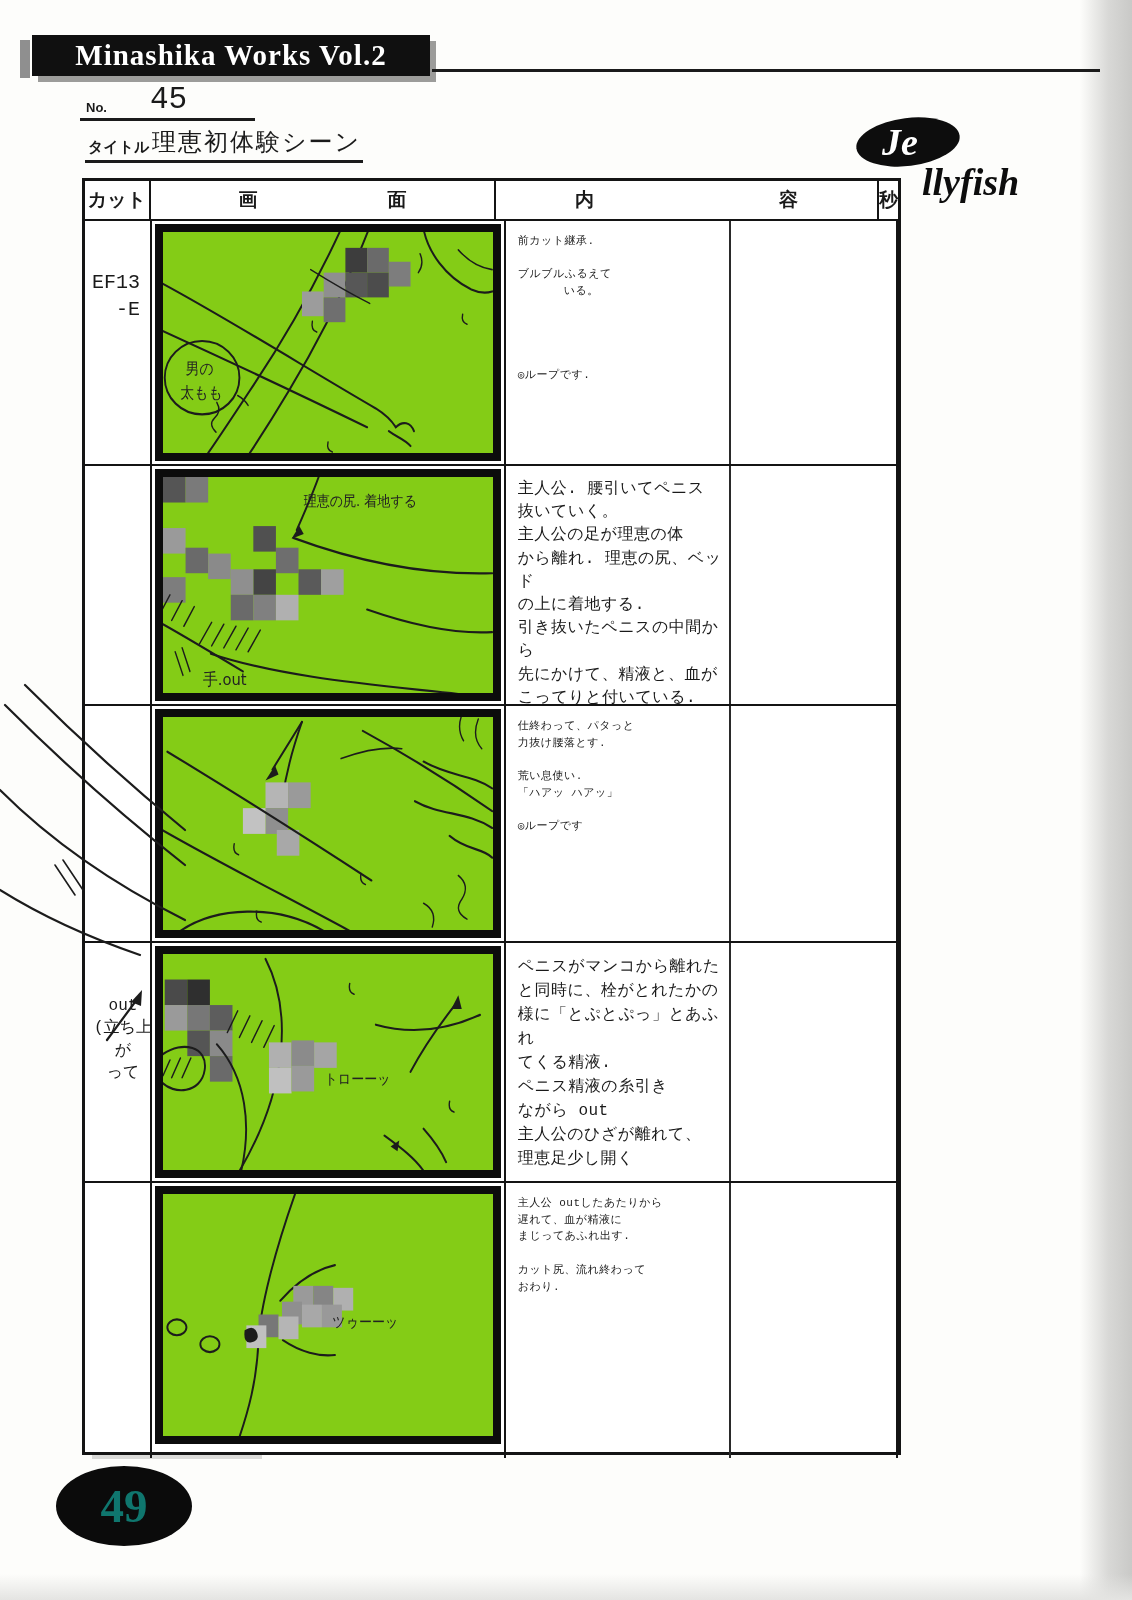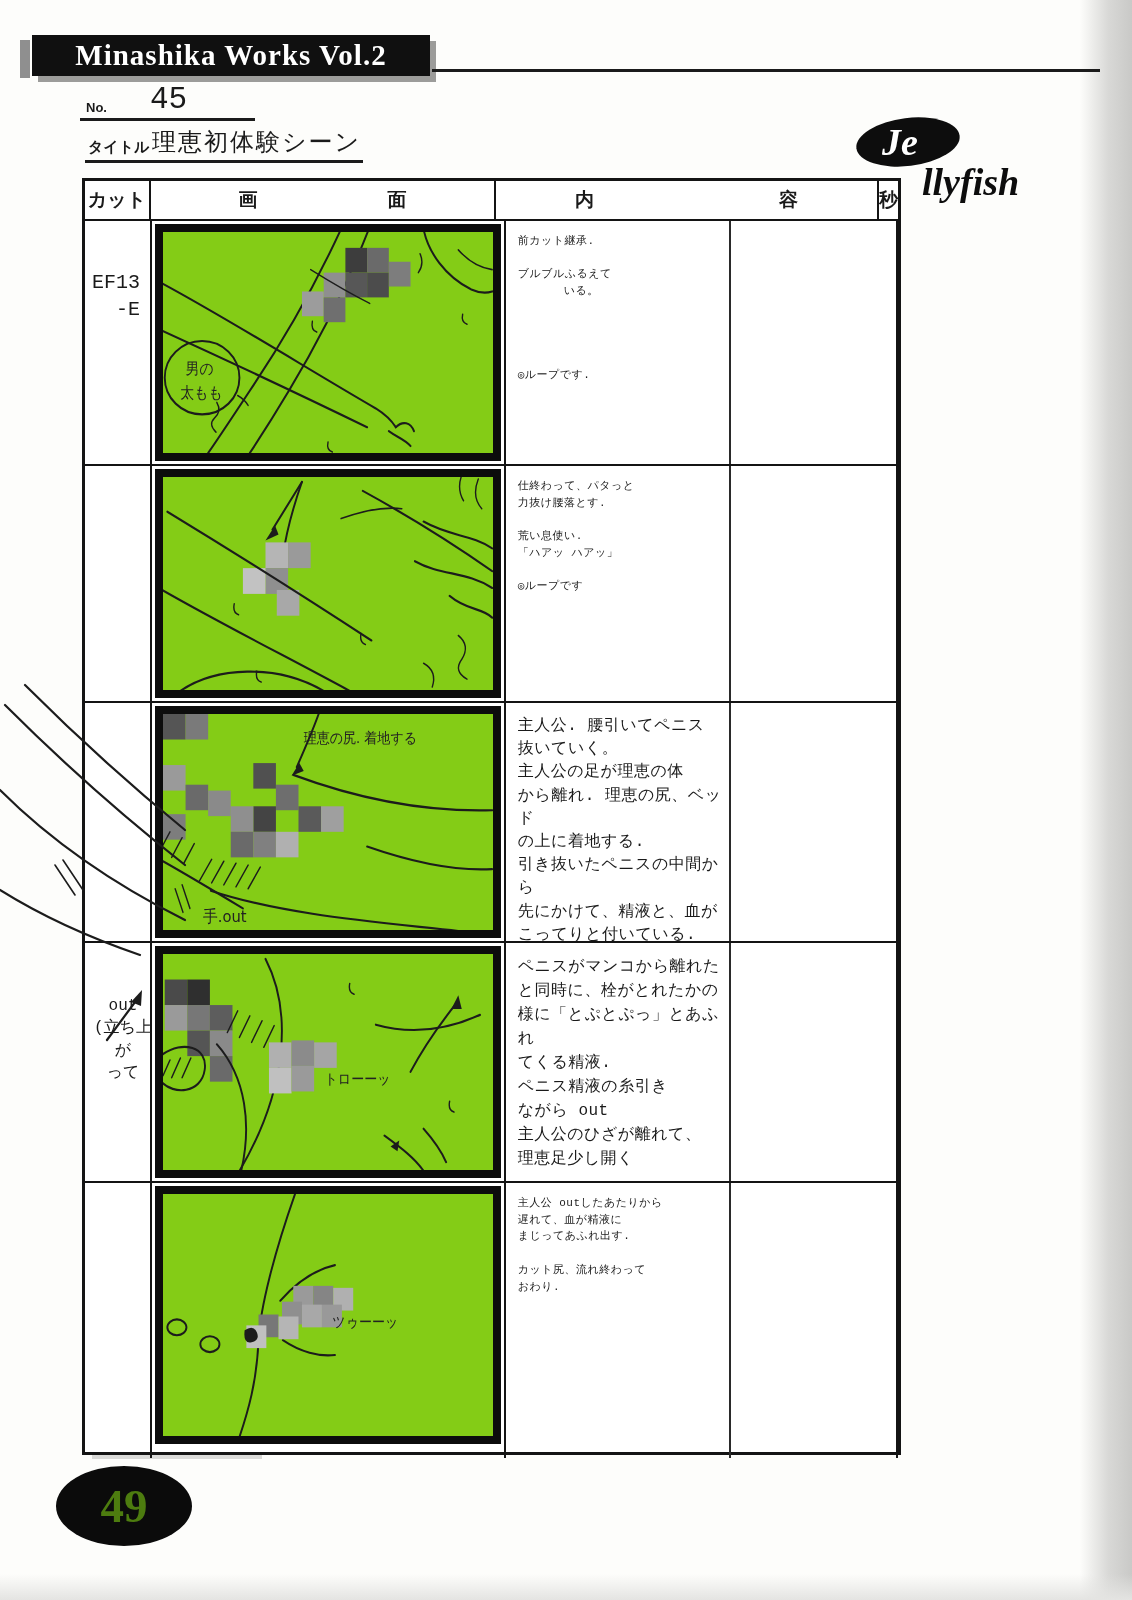--- a/index.html
+++ b/index.html
@@ -68,21 +68,21 @@
   .sk text { fill:#222; stroke:none; font-family:"DejaVu Sans", sans-serif; }
   .sk .thin { stroke-width:1.6; }
   .sk rect { stroke:none; }
 
   .overlay { position:absolute; left:0; top:680px; width:190px; height:520px; pointer-events:none; z-index:5; }
 
   .pagenum {
     position:absolute; left:56px; top:1466px; width:136px; height:80px;
     background:#0b0b0b; border-radius:50%;
     display:flex; align-items:center; justify-content:center;
-    color:#4d7c0f; font-family:"Liberation Serif", serif; font-weight:bold; font-size:47px;
+    color:#0f766e; font-family:"Liberation Serif", serif; font-weight:bold; font-size:47px;
   }
 </style>
 </head>
 <body>
 
 <div class="scan-right"></div>
 <div class="scan-bottom"></div>
 <div class="smudge"></div>
 
 <div class="title-accent"></div>
@@ -157,58 +157,20 @@
     <div class="c-note">
       <div class="note-text hand">前カット継承.
 
 ブルブルふるえて
 　　　　いる。
 
 
 
 
 ◎ループです.</div>
-    </div>
-    <div class="c-extra"></div>
-    <div class="c-sec"></div>
-  </div>
-
-  <div class="brow" style="height:237px;">
-    <div class="c-cut"></div>
-    <div class="c-scr">
-      <div class="panel">
-        <svg class="sk" viewBox="0 0 379 215" preserveAspectRatio="none">
-          <line x1="160" y1="5" x2="126" y2="53"></line>
-          <polygon class="hd" points="118,64 129,49 133,58"></polygon>
-          <path d="M160,5 C150,30 142,55 138,80"></path>
-          <path d="M230,14 C280,38 330,65 379,95"></path>
-          <path class="thin" d="M205,42 C230,34 255,30 275,32"></path>
-          <rect x="118" y="66" width="26" height="26" fill="#b5b5b5"></rect>
-          <rect x="144" y="66" width="26" height="26" fill="#9a9a9a"></rect>
-          <rect x="118" y="92" width="26" height="26" fill="#8f8f8f"></rect>
-          <rect x="92" y="92" width="26" height="26" fill="#c2c2c2"></rect>
-          <rect x="131" y="114" width="26" height="26" fill="#a8a8a8"></rect>
-          <path d="M5,35 C80,75 170,125 240,165"></path>
-          <path d="M-5,112 C60,145 150,185 215,216"></path>
-          <path d="M300,45 C330,60 355,58 379,72 M290,85 C320,100 350,95 379,112 M330,120 C350,135 368,132 379,142"></path>
-          <path class="thin" d="M340,160 q14,10 4,24 q-10,12 6,20 M300,188 q16,8 10,24"></path>
-          <path class="thin" d="M363,2 q-8,18 4,30 M344,-2 q-6,14 2,26"></path>
-          <path d="M20,216 C60,192 130,188 185,216"></path>
-          <path class="thin" d="M82,128 q-2,9 5,11 M228,158 q-2,9 5,11 M108,196 q-2,9 5,11"></path>
-        </svg>
-      </div>
-    </div>
-    <div class="c-note">
-      <div class="note-text hand">仕終わって、パタっと
-力抜け腰落とす.
-
-荒い息使い.
-「ハアッ ハアッ」
-
-◎ループです</div>
     </div>
     <div class="c-extra"></div>
     <div class="c-sec"></div>
   </div>
 
   <div class="brow" style="height:240px;">
     <div class="c-cut"></div>
     <div class="c-scr">
       <div class="panel">
         <svg class="sk" viewBox="0 0 379 220" preserveAspectRatio="none">
@@ -248,20 +210,58 @@
 から離れ. 理恵の尻、ベッド
 の上に着地する.
 引き抜いたペニスの中間から
 先にかけて、精液と、血が
 こってりと付いている.</div>
     </div>
     <div class="c-extra"></div>
     <div class="c-sec"></div>
   </div>
 
+  <div class="brow" style="height:237px;">
+    <div class="c-cut"></div>
+    <div class="c-scr">
+      <div class="panel">
+        <svg class="sk" viewBox="0 0 379 215" preserveAspectRatio="none">
+          <line x1="160" y1="5" x2="126" y2="53"></line>
+          <polygon class="hd" points="118,64 129,49 133,58"></polygon>
+          <path d="M160,5 C150,30 142,55 138,80"></path>
+          <path d="M230,14 C280,38 330,65 379,95"></path>
+          <path class="thin" d="M205,42 C230,34 255,30 275,32"></path>
+          <rect x="118" y="66" width="26" height="26" fill="#b5b5b5"></rect>
+          <rect x="144" y="66" width="26" height="26" fill="#9a9a9a"></rect>
+          <rect x="118" y="92" width="26" height="26" fill="#8f8f8f"></rect>
+          <rect x="92" y="92" width="26" height="26" fill="#c2c2c2"></rect>
+          <rect x="131" y="114" width="26" height="26" fill="#a8a8a8"></rect>
+          <path d="M5,35 C80,75 170,125 240,165"></path>
+          <path d="M-5,112 C60,145 150,185 215,216"></path>
+          <path d="M300,45 C330,60 355,58 379,72 M290,85 C320,100 350,95 379,112 M330,120 C350,135 368,132 379,142"></path>
+          <path class="thin" d="M340,160 q14,10 4,24 q-10,12 6,20 M300,188 q16,8 10,24"></path>
+          <path class="thin" d="M363,2 q-8,18 4,30 M344,-2 q-6,14 2,26"></path>
+          <path d="M20,216 C60,192 130,188 185,216"></path>
+          <path class="thin" d="M82,128 q-2,9 5,11 M228,158 q-2,9 5,11 M108,196 q-2,9 5,11"></path>
+        </svg>
+      </div>
+    </div>
+    <div class="c-note">
+      <div class="note-text hand">仕終わって、パタっと
+力抜け腰落とす.
+
+荒い息使い.
+「ハアッ ハアッ」
+
+◎ループです</div>
+    </div>
+    <div class="c-extra"></div>
+    <div class="c-sec"></div>
+  </div>
+
   <div class="brow" style="height:240px;">
     <div class="c-cut">
       <div class="cut-text4 hand">out
 (立ち上が
 って</div>
     </div>
     <div class="c-scr">
       <div class="panel">
         <svg class="sk" viewBox="0 0 379 220" preserveAspectRatio="none">
           <rect x="2" y="26" width="26" height="26" fill="#4a4a4a"></rect>

